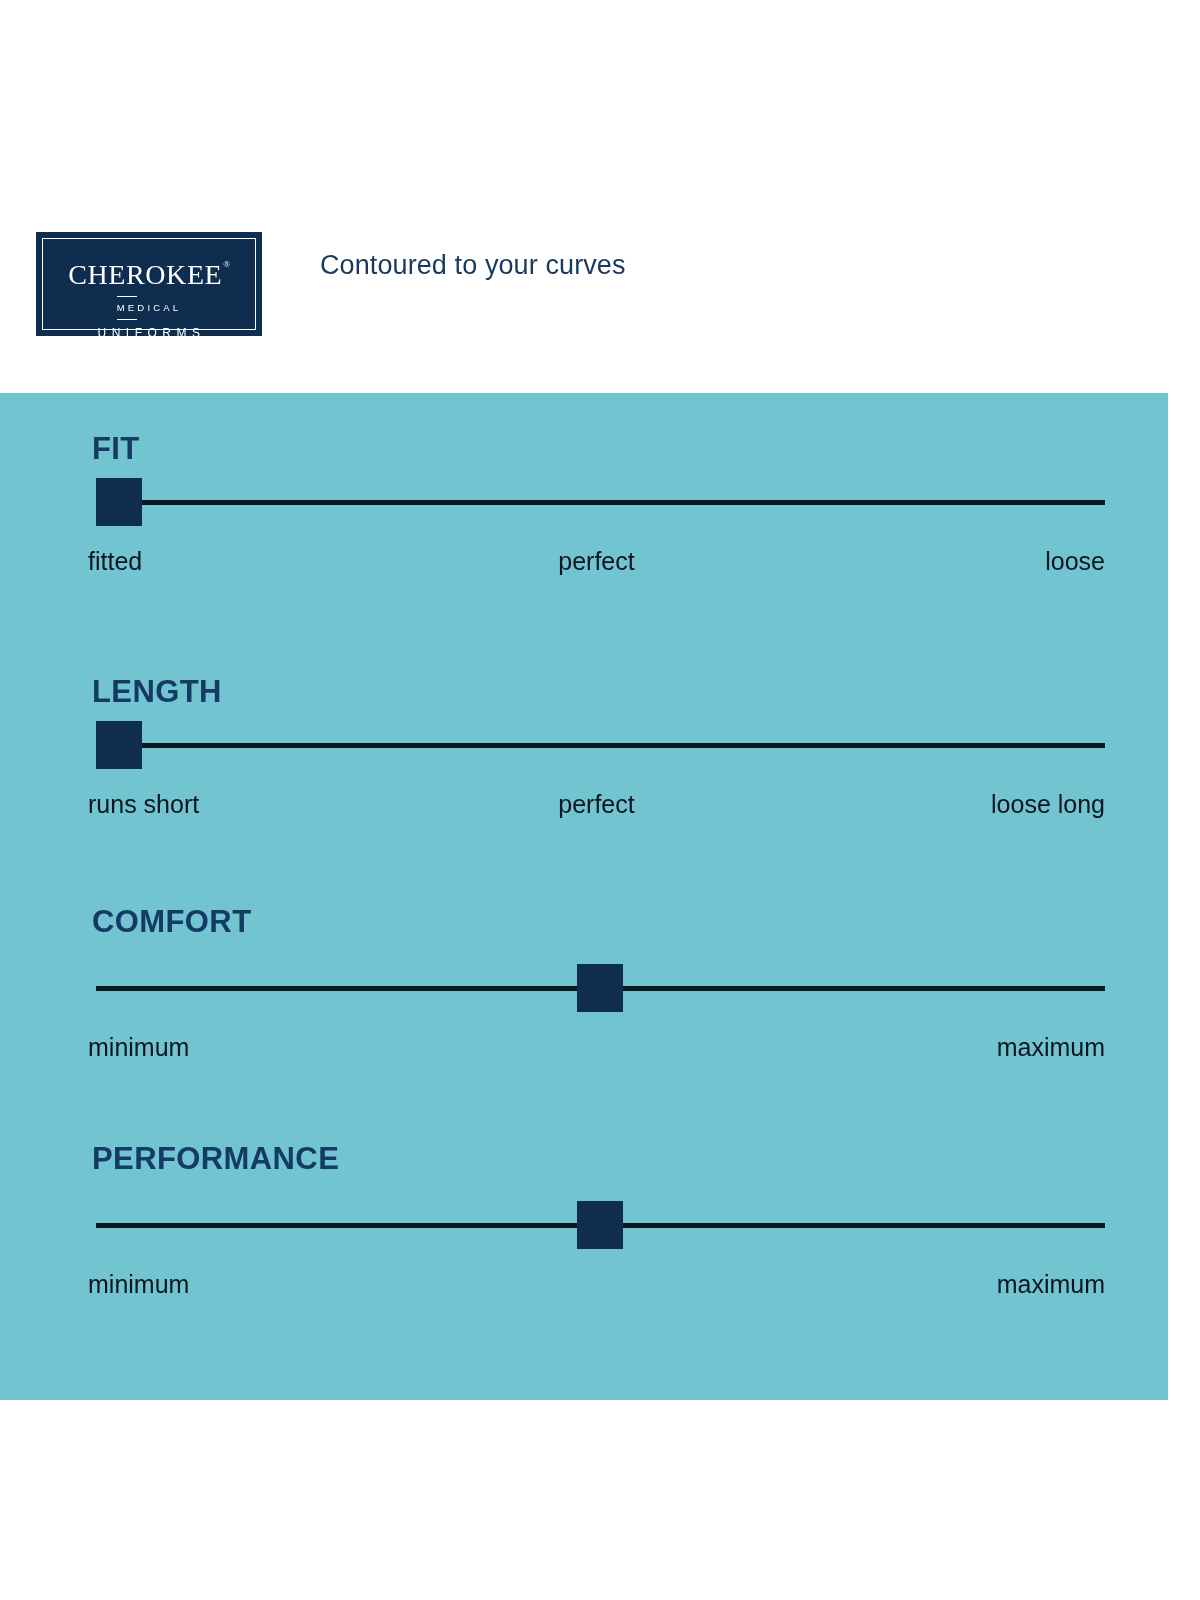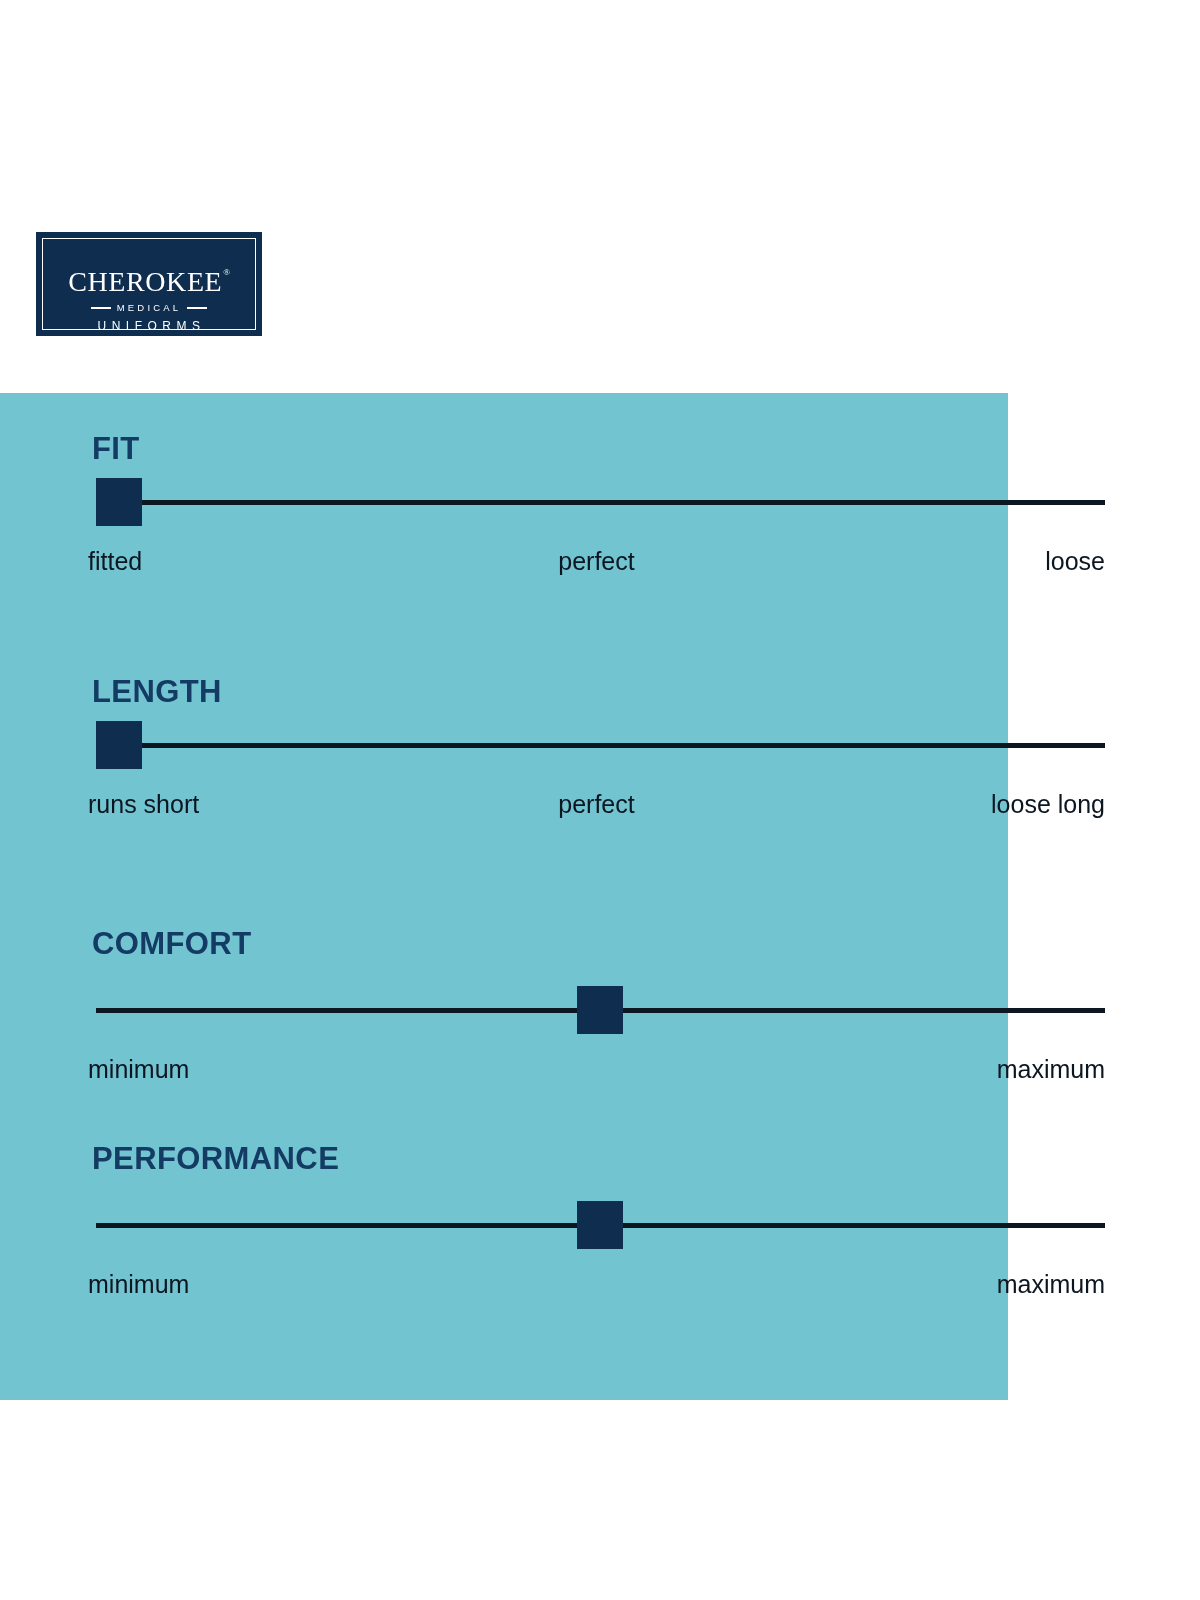--- a/index.html
+++ b/index.html
@@ -64,25 +64,26 @@
   }
   .logo-word .reg {
     font-size: 9px;
     vertical-align: super;
     position: relative;
     top: -6px;
     left: 1px;
   }
   .logo-medical-row {
     display: flex;
-    align-items: center;
+    align-items: flex-start;
     justify-content: center;
     gap: 6px;
     margin-top: 7px;
     margin-bottom: 7px;
+    flex-direction: column;
   }
   .logo-rule {
     display: block;
     width: 20px;
     height: 1.5px;
     background: #ffffff;
   }
   .logo-medical {
     font-family: "Liberation Sans", sans-serif;
     color: #ffffff;
@@ -124,21 +125,21 @@
     letter-spacing: 0.1px;
     margin: 14px 0 0 2px;
     white-space: nowrap;
   }
 
   
   .panel {
     position: absolute;
     left: 0;
     top: 393px;
-    width: 1008px;
+    width: 1168px;
     height: 1007px;
     background: #73C4D1;
   }
 
   .slider-group {
     position: absolute;
     left: 0;
     width: 1200px;
   }
 
@@ -204,20 +205,21 @@
         <div class="logo-medical-row">
           <span class="logo-rule"></span>
           <span class="logo-medical">MEDICAL</span>
           <span class="logo-rule"></span>
         </div>
         <div class="logo-uniforms">UNIFORMS</div>
       </div>
     </div>
 
     <div class="title-block">
+      <div class="sub-title">Contoured to your curves</div>
     </div>
 
   </div>
 
   <div class="panel">
 
     <div class="slider-group" style="top:40px; height:200px;">
       <h2 class="group-title">FIT</h2>
       <div class="track" style="top:67px;"></div>
       <div class="thumb" style="left:96px; top:45px;"></div>
@@ -232,21 +234,21 @@
       <h2 class="group-title">LENGTH</h2>
       <div class="track" style="top:67px;"></div>
       <div class="thumb" style="left:96px; top:45px;"></div>
       <div class="scale-labels" style="top:113px;">
         <span class="lbl lbl-left">runs short</span>
         <span class="lbl lbl-center">perfect</span>
         <span class="lbl lbl-right">loose long</span>
       </div>
     </div>
 
-    <div class="slider-group" style="top:535px; height:200px;">
+    <div class="slider-group" style="top:513px; height:200px;">
       <h2 class="group-title">COMFORT</h2>
       <div class="track" style="top:80px;"></div>
       <div class="thumb" style="left:577px; top:58px;"></div>
       <div class="scale-labels" style="top:126px;">
         <span class="lbl lbl-left">minimum</span>
         <span class="lbl lbl-center"></span>
         <span class="lbl lbl-right">maximum</span>
       </div>
     </div>
 

